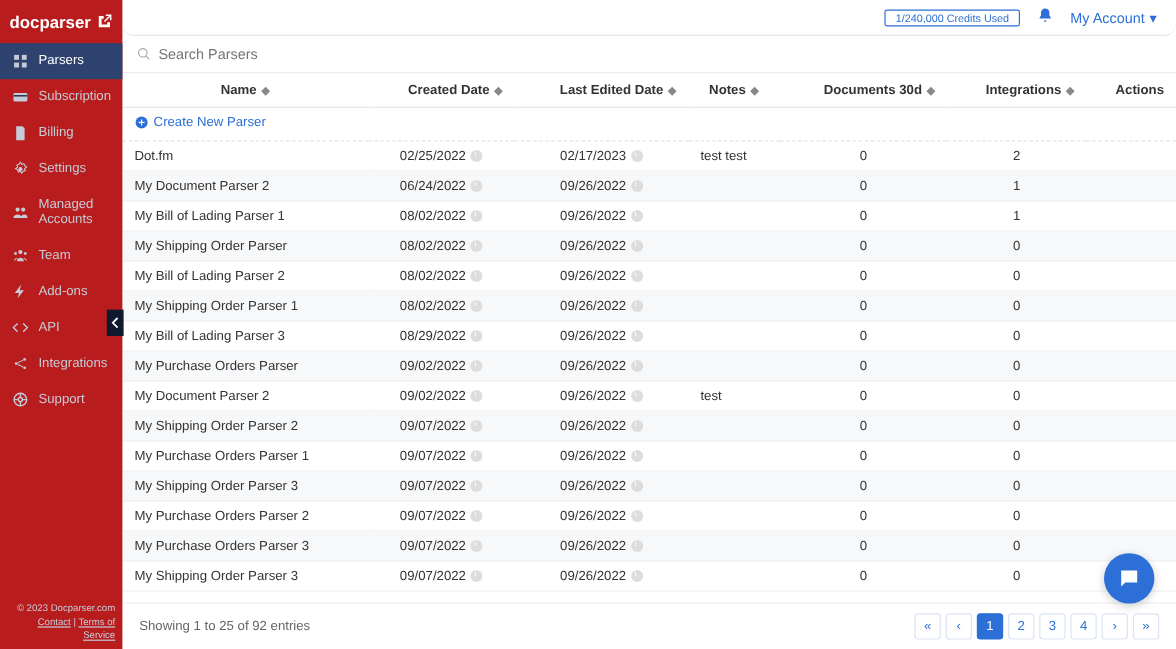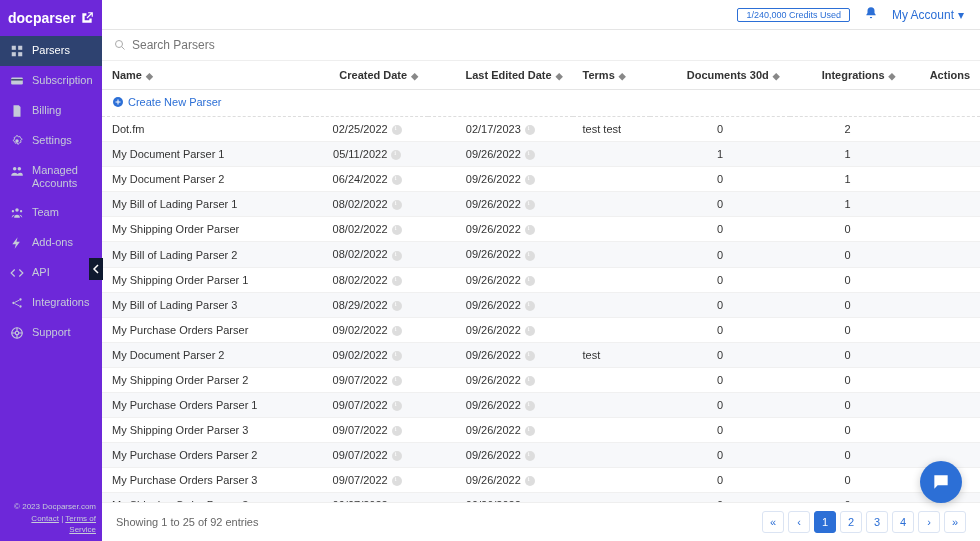--- a/index.html
+++ b/index.html
@@ -1,38 +1,38 @@
 <!DOCTYPE html>
 <html><head>
 <meta charset="utf-8">
 <style>
 * { box-sizing: border-box; margin: 0; padding: 0; }
 body { font-family: -apple-system, BlinkMacSystemFont, "Segoe UI", Arial, sans-serif; font-size: 12px; color: #333; background: #fff; width: 980px; height: 541px; overflow: hidden; }
 .app { display: flex; width: 100%; height: 100%; }
-.sidebar { width: 102px; background: #6d28d9; color: #fff; display: flex; flex-direction: column; position: relative; }
+.sidebar { width: 102px; background: #b91c1c; color: #fff; display: flex; flex-direction: column; position: relative; }
 .logo { padding: 10px 8px; display: flex; align-items: center; gap: 4px; font-weight: 600; font-size: 14px; }
 .logo svg { width: 14px; height: 14px; }
 .nav { flex: 1; }
-.nav-item { display: flex; align-items: flex-start; gap: 8px; padding: 8px 10px; cursor: pointer; font-size: 11px; color: #c5cbd8; }
+.nav-item { display: flex; align-items: center; gap: 8px; padding: 8px 10px; cursor: pointer; font-size: 11px; color: #c5cbd8; }
 .nav-item.active { background: #2e4270; color: #fff; }
 .nav-item .icon { width: 14px; height: 14px; flex-shrink: 0; display: flex; align-items: center; justify-content: center; }
 .nav-item .label { line-height: 1.2; }
 .collapse-btn { position: absolute; right: -1px; top: 258px; width: 14px; height: 22px; background: #0f1a30; display: flex; align-items: center; justify-content: center; cursor: pointer; color:#fff;}
 .footer-credit { padding: 6px; font-size: 8px; text-align: right; color: #c5cbd8; line-height: 1.4; }
 .footer-credit a { color: #c5cbd8; text-decoration: underline; }
 .main { flex: 1; display: flex; flex-direction: column; height: 100%; }
-.topbar { height: 30px; border-bottom: 1px solid #e5e5e5; display: flex; align-items: center; justify-content: flex-end; padding: 0 16px; gap: 14px; }
+.topbar { height: 30px; border-bottom: 1px solid #e5e5e5; display: flex; align-items: center; justify-content: flex-end; padding: 0 16px; gap: 14px; border-radius: 10px; }
 .credits-badge { border: 1px solid #2c6fd6; color: #2c6fd6; font-size: 9px; padding: 1px 8px; border-radius: 2px; }
 .bell { color: #2c6fd6; cursor:pointer;}
 .account { color: #2c6fd6; font-size: 12px; cursor: pointer; display: flex; align-items: flex-end; gap: 4px; }
 .searchbar { padding: 8px 12px; border-bottom: 1px solid #eee; display: flex; align-items: center; gap: 6px; color: #aaa; }
 .searchbar input { border: none; outline: none; flex: 1; font-size: 12px; color: #333; }
 .table-wrap { flex: 1; overflow: auto; }
 table { width: 100%; border-collapse: collapse; font-size: 11px; }
-thead th { text-align: left; padding: 8px 10px; font-weight: 700; color: #333; border-bottom: 1px solid #e5e5e5; white-space: nowrap; }
+thead th { text-align: center; padding: 8px 10px; font-weight: 700; color: #333; border-bottom: 1px solid #e5e5e5; white-space: nowrap; }
 thead th.center { text-align: right; }
 .sort-icon { display: inline-block; margin-left: 4px; color: #888; font-size: 9px; line-height: 1; }
 .create-row td { padding: 6px 10px; border-bottom: 1px dashed #ddd; }
 .create-link { color: #2c6fd6; cursor: pointer; display: inline-flex; align-items: flex-end; gap: 4px; font-size: 11px; }
 tbody tr.data-row td { padding: 6px 10px; border-bottom: 1px solid #f0f0f0; }
 tbody tr.data-row:nth-child(odd) td { background: #f7f8fa; }
 tbody tr.data-row td.center { text-align: center; }
 .info-dot { display:inline-block; width:10px; height:10px; border-radius:50%; background:#ddd; margin-left:4px; vertical-align:middle; position:relative;}
 .info-dot::after{content:"i"; color:#fff; font-size:7px; position:absolute; left:3px; top:-1px; font-family: Georgia, serif;}
 .bottom-bar { display: flex; align-items: center; justify-content: space-between; padding: 8px 14px; border-top: 1px solid #eee; font-size: 11px; color: #666; }
@@ -184,21 +184,21 @@
       <input type="text" placeholder="Search Parsers" style="">
     </div>
 
     <div class="table-wrap">
       <table>
         <thead>
           <tr>
             <th><span>Name</span><span class="sort-icon">◆</span></th>
             <th class="center"><span>Created Date</span><span class="sort-icon">◆</span></th>
             <th class="center"><span>Last Edited Date</span><span class="sort-icon">◆</span></th>
-            <th><span>Terms</span><span class="sort-icon">◆</span></th>
+            <th><span>Notes</span><span class="sort-icon">◆</span></th>
             <th class="center"><span>Documents 30d</span><span class="sort-icon">◆</span></th>
             <th class="center"><span>Integrations</span><span class="sort-icon">◆</span></th>
             <th class="center"><span>Actions</span></th>
           </tr>
         </thead>
         <tbody id="tbody">
           <tr class="create-row">
             <td colspan="7">
               <span class="create-link">
                 <svg width="12" height="12" viewBox="0 0 24 24" fill="#2c6fd6">
@@ -212,29 +212,20 @@
         <tr class="data-row">
               <td>Dot.fm</td>
               <td class="center">02/25/2022<span class="info-dot"></span></td>
               <td class="center">02/17/2023<span class="info-dot"></span></td>
               <td>test test</td>
               <td class="center">0</td>
               <td class="center">2</td>
               <td></td>
             </tr>
             <tr class="data-row">
-              <td>My Document Parser 1</td>
-              <td class="center">05/11/2022<span class="info-dot"></span></td>
-              <td class="center">09/26/2022<span class="info-dot"></span></td>
-              <td></td>
-              <td class="center">1</td>
-              <td class="center">1</td>
-              <td></td>
-            </tr>
-            <tr class="data-row">
               <td>My Document Parser 2</td>
               <td class="center">06/24/2022<span class="info-dot"></span></td>
               <td class="center">09/26/2022<span class="info-dot"></span></td>
               <td></td>
               <td class="center">0</td>
               <td class="center">1</td>
               <td></td>
             </tr>
             <tr class="data-row">
               <td>My Bill of Lading Parser 1</td>

